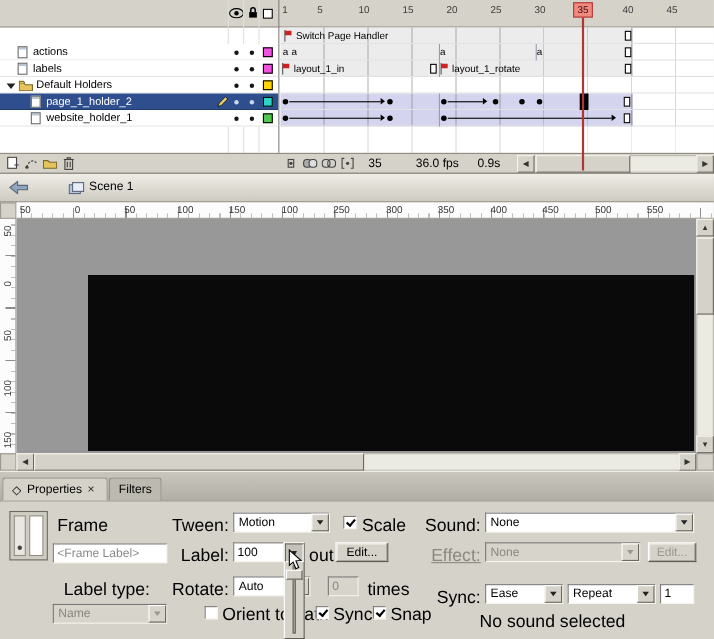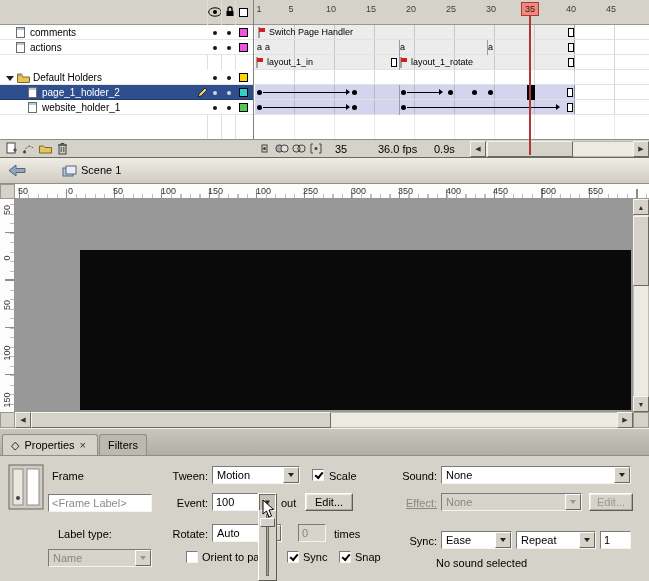--- a/index.html
+++ b/index.html
@@ -96,21 +96,21 @@
             background:linear-gradient(#c9c6bd,#b1aea5); border-top:1px solid #f2f0e8;
             border-bottom:1px solid #8f8d84; }
   .tab { position:absolute; bottom:0; height:21px; display:flex; align-items:center; gap:5px;
          padding:0 8px; font-size:11px; border:1px solid #8f8d84; border-bottom:none;
          border-radius:3px 3px 0 0; }
   .tab.active { background:#d5d2c9; }
   .tab.inactive { background:#bcb9b0; }
   .tab-x { font-size:11px; color:#333; }
   .pcontent { position:absolute; left:0; top:456px; width:649px; height:125px; background:#d5d2c9; }
 
-  .plab { position:absolute; font-size:11px; white-space:nowrap; }
+  .plab { position:absolute; font-size:16px; white-space:nowrap; }
   .plab.r { text-align:right; }
   .plab.dis { color:#8a887f;text-decoration:underline; }
 
   .combo { position:absolute; height:18px; background:#fff; border:1px solid;
            border-color:#7a7a7a #f6f4ec #f6f4ec #7a7a7a; }
   .combo .cval { position:absolute; left:4px; top:2px; white-space:nowrap; }
   .cbtn { position:absolute; right:0; top:0; width:16px; height:16px; background:#d5d2c9;
           border:1px solid; border-color:#fff #6a685f #6a685f #fff;
           display:flex; align-items:center; justify-content:center; }
   .car { width:0; height:0; border-left:3px solid transparent; border-right:3px solid transparent;
@@ -176,30 +176,30 @@
       <span class="fnum" style="left:443px">25</span>
       <span class="fnum" style="left:483px">30</span>
       <span class="fnum" style="left:563px">40</span>
       <span class="fnum" style="left:603px">45</span>
     </div>
 
     <div class="vline" style="left:207px"></div>
     <div class="vline" style="left:221px"></div>
     <div class="vline" style="left:235px"></div>
 
-    <div class="layer-row" style="top:25px">
+    <div class="layer-row" style="top:40px">
       <span class="licon-page" style="left:16px"></span>
-      <span class="lname" style="left:30px">comments</span>
+      <span class="lname" style="left:30px">actions</span>
       <span class="ldot" style="left:213px"></span>
       <span class="ldot" style="left:227px"></span>
       <span class="lsw" style="background-color: rgb(240, 82, 224);"></span>
     </div>
-    <div class="layer-row" style="top:40px">
+    <div class="layer-row" style="top:55px">
       <span class="licon-page" style="left:16px"></span>
-      <span class="lname" style="left:30px">actions</span>
+      <span class="lname" style="left:30px">labels</span>
       <span class="ldot" style="left:213px"></span>
       <span class="ldot" style="left:227px"></span>
       <span class="lsw" style="background-color: rgb(240, 82, 224);"></span>
     </div>
     <div class="layer-row" style="top:70px">
       <span class="abs" style="left:6px;top:6px;width:0;height:0;border-left:4px solid transparent;border-right:4px solid transparent;border-top:5px solid #222"></span>
       <span class="abs" style="left:17px;top:3px">
         <svg width="13" height="10">
             <path d="M0.5 2.5 h4 l1.5 1.5 h6.5 v5.5 h-12 Z" fill="#e6c35c" stroke="#7a6a2a"></path>
             <path d="M0.5 2.5 v-1.5 h4 l1 1.5" fill="#e6c35c" stroke="#7a6a2a"></path>
@@ -462,21 +462,21 @@
   <span class="plab r" style="left:150px;width:58px;top:470px">Tween:</span>
   <div class="combo" style="left:212px;top:466px;width:88px">
     <span class="cval">Motion</span>
     <span class="cbtn">
         <i class="car"></i>
       </span>
   </div>
   <span class="chk checked" style="left:312px;top:469px"></span>
   <span class="plab" style="left:329px;top:470px">Scale</span>
 
-  <span class="plab r" style="left:150px;width:58px;top:497px">Event:</span>
+  <span class="plab r" style="left:150px;width:58px;top:497px">Label:</span>
   <div class="tinput" style="left:212px;top:493px;width:46px">
     <span>100</span>
   </div>
   <span class="plab" style="left:281px;top:497px">out</span>
   <div class="pbtn" style="left:305px;top:493px;width:48px">Edit...</div>
 
   <span class="plab r" style="left:150px;width:58px;top:528px">Rotate:</span>
   <div class="combo" style="left:212px;top:524px;width:70px">
     <span class="cval">Auto</span>
     <span class="cbtn">

